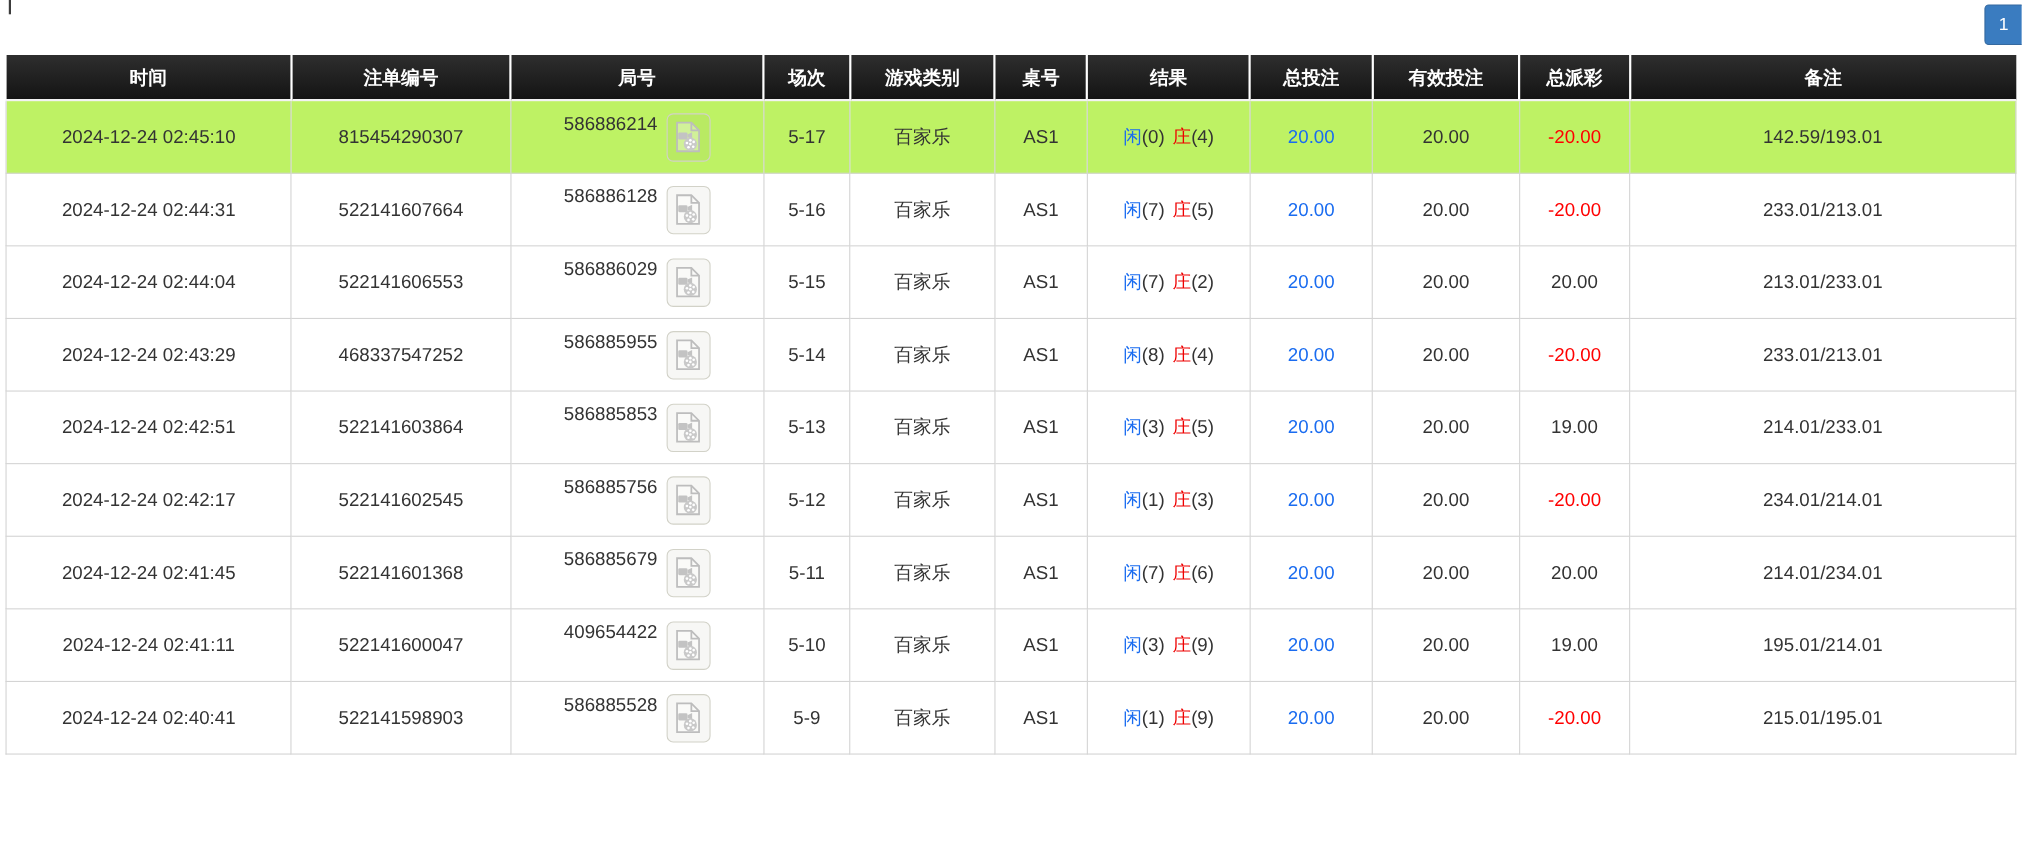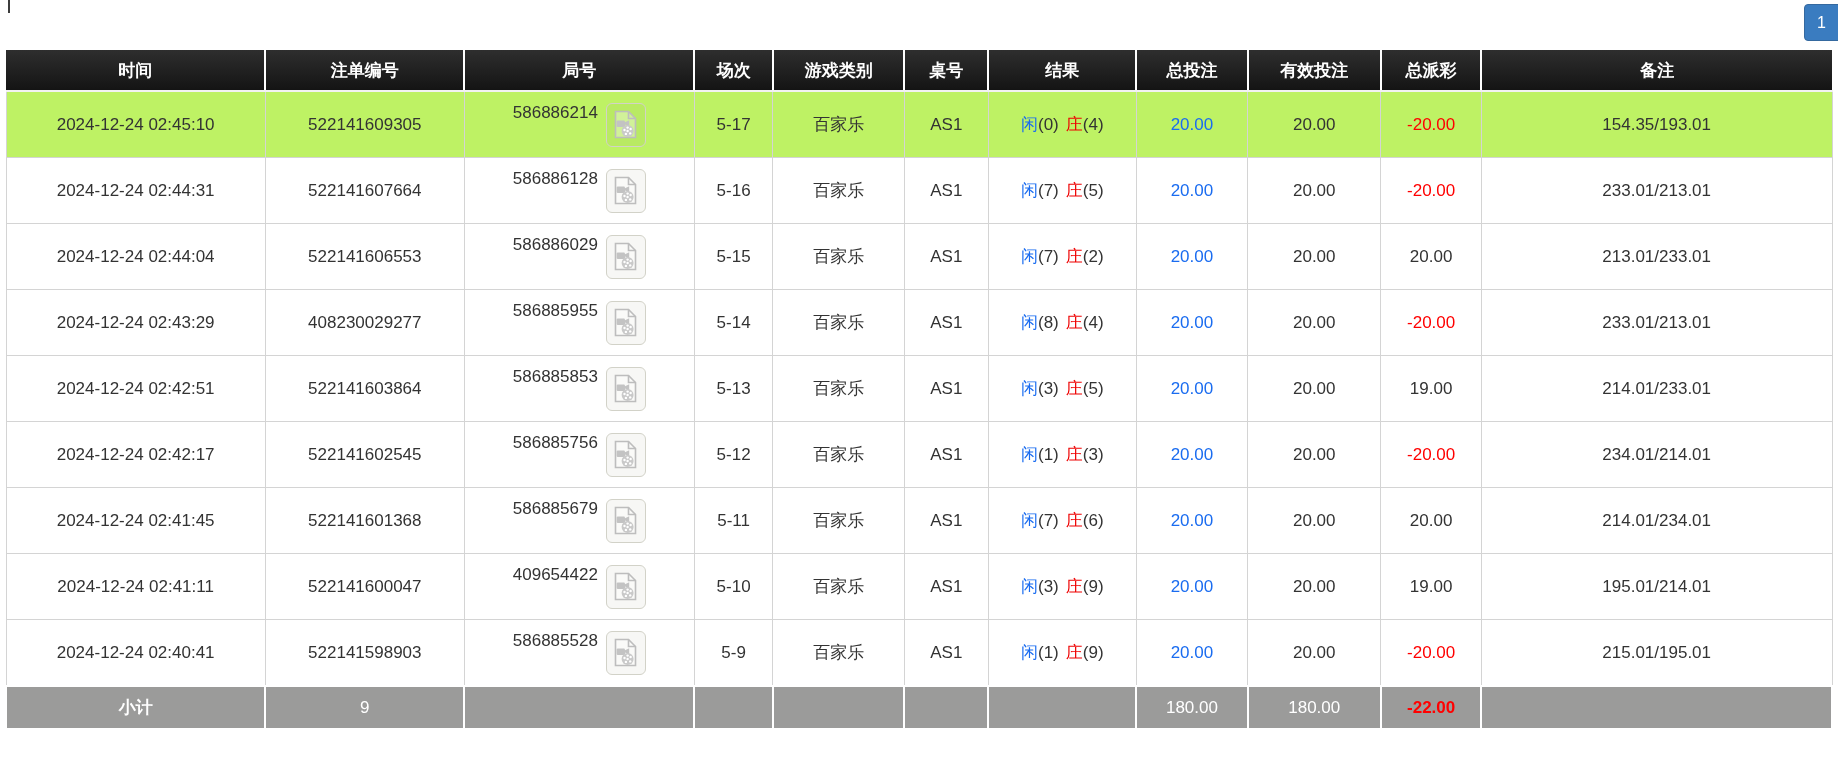--- a/index.html
+++ b/index.html
@@ -72,21 +72,21 @@
         <th><span>结果</span></th>
         <th><span>总投注</span></th>
         <th><span>有效投注</span></th>
         <th><span>总派彩</span></th>
         <th><span>备注</span></th>
       </tr>
     </thead>
     <tbody id="table-body">
         <tr class="data-row highlight">
     <td><span>2024-12-24 02:45:10</span></td>
-    <td><span>522141609305</span></td>
+    <td><span>815454290307</span></td>
     <td>
       <span class="round-wrap">
         <span>586886214</span>
         <button class="video-btn">
           <svg width="25" height="29" viewBox="0 0 25 29" aria-hidden="true">
             <path d="M2.5 1.5 h13 l7 7 v19 h-20 z" fill="rgba(255,255,255,0.35)" stroke="#bdbdbd" stroke-width="1.6"></path>
             <path d="M15.5 1.5 v7 h7" fill="none" stroke="#bdbdbd" stroke-width="1.6"></path>
             <rect x="3.6" y="10.5" width="8.4" height="6.4" rx="1.2" fill="#c3c3c3"></rect>
             <path d="M12 12.2 l4.2 -2 v6.4 l-4.2 -2 z" fill="#c3c3c3"></path>
             <circle cx="14.6" cy="21" r="6" fill="#c9c9c9"></circle>
@@ -102,21 +102,21 @@
     </td>
     <td><span>5-17</span></td>
     <td><span>百家乐</span></td>
     <td><span>AS1</span></td>
     <td>
       <span class="res-player">闲</span><span class="res-pts">(0)</span><span class="res-banker">庄</span><span class="res-pts">(4)</span>
     </td>
     <td><span class="blue-val">20.00</span></td>
     <td><span>20.00</span></td>
     <td class="payout neg"><span class="payout-val">-20.00</span></td>
-    <td><span>154.35/193.01</span></td>
+    <td><span>142.59/193.01</span></td>
   </tr>
         <tr class="data-row">
     <td><span>2024-12-24 02:44:31</span></td>
     <td><span>522141607664</span></td>
     <td>
       <span class="round-wrap">
         <span>586886128</span>
         <button class="video-btn">
           <svg width="25" height="29" viewBox="0 0 25 29" aria-hidden="true">
             <path d="M2.5 1.5 h13 l7 7 v19 h-20 z" fill="rgba(255,255,255,0.35)" stroke="#bdbdbd" stroke-width="1.6"></path>
@@ -174,21 +174,21 @@
     <td>
       <span class="res-player">闲</span><span class="res-pts">(7)</span><span class="res-banker">庄</span><span class="res-pts">(2)</span>
     </td>
     <td><span class="blue-val">20.00</span></td>
     <td><span>20.00</span></td>
     <td class="payout"><span class="payout-val">20.00</span></td>
     <td><span>213.01/233.01</span></td>
   </tr>
         <tr class="data-row">
     <td><span>2024-12-24 02:43:29</span></td>
-    <td><span>408230029277</span></td>
+    <td><span>468337547252</span></td>
     <td>
       <span class="round-wrap">
         <span>586885955</span>
         <button class="video-btn">
           <svg width="25" height="29" viewBox="0 0 25 29" aria-hidden="true">
             <path d="M2.5 1.5 h13 l7 7 v19 h-20 z" fill="rgba(255,255,255,0.35)" stroke="#bdbdbd" stroke-width="1.6"></path>
             <path d="M15.5 1.5 v7 h7" fill="none" stroke="#bdbdbd" stroke-width="1.6"></path>
             <rect x="3.6" y="10.5" width="8.4" height="6.4" rx="1.2" fill="#c3c3c3"></rect>
             <path d="M12 12.2 l4.2 -2 v6.4 l-4.2 -2 z" fill="#c3c3c3"></path>
             <circle cx="14.6" cy="21" r="6" fill="#c9c9c9"></circle>
@@ -376,29 +376,16 @@
     <td><span>百家乐</span></td>
     <td><span>AS1</span></td>
     <td>
       <span class="res-player">闲</span><span class="res-pts">(1)</span><span class="res-banker">庄</span><span class="res-pts">(9)</span>
     </td>
     <td><span class="blue-val">20.00</span></td>
     <td><span>20.00</span></td>
     <td class="payout neg"><span class="payout-val">-20.00</span></td>
     <td><span>215.01/195.01</span></td>
   </tr>
-        <tr class="summary-row">
-    <td><span class="sum-label">小计</span></td>
-    <td><span>9</span></td>
-    <td></td>
-    <td></td>
-    <td></td>
-    <td></td>
-    <td></td>
-    <td><span>180.00</span></td>
-    <td><span>180.00</span></td>
-    <td class="payout neg"><span class="payout-val">-22.00</span></td>
-    <td></td>
-  </tr>
       </tbody>
   </table>
 
 </div>
 
 </body></html>

